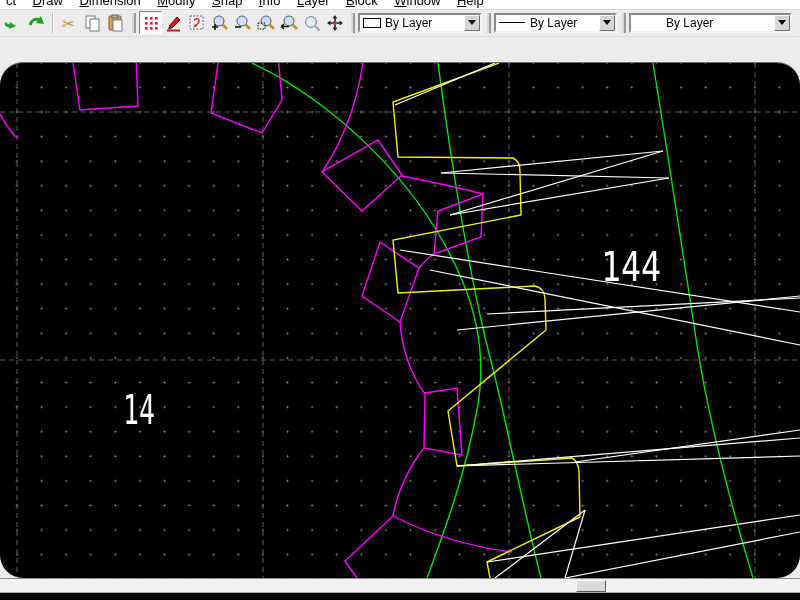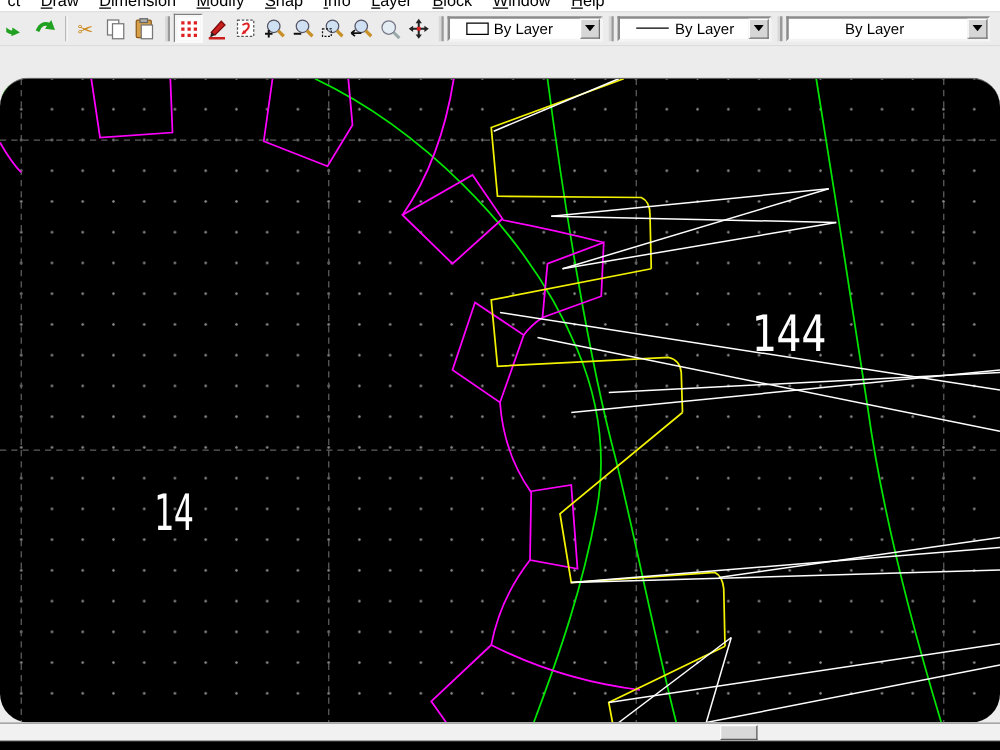--- a/index.html
+++ b/index.html
@@ -19,21 +19,21 @@
              padding:1px 2px 2px 2px; border-bottom:1px solid #dcdcdc; }
   .tbtn { width:23px; height:23px; display:flex; align-items:center; justify-content:center;
           border:1px solid transparent; flex:0 0 auto; }
   .tbtn.pressed { border:1px solid; border-color:#808080 #ffffff #ffffff #808080; background:#f6f6f6; }
   .tsep { width:2px; height:20px; border-left:1px solid #b8b8b8; border-right:1px solid #ffffff;
           margin:0 4px; flex:0 0 auto; }
   .thandle { width:4px; height:20px; border-left:2px solid #d8d8d8; border-right:2px solid #9a9a9a;
              margin:0 3px 0 5px; flex:0 0 auto; }
   .combo { height:20px; display:flex; align-items:center; background:#ffffff;
            border:2px solid; border-color:#8a8a8a #f4f4f4 #f4f4f4 #8a8a8a;
-           font-size:12px; color:#000; padding-left:13px; position:relative; flex:0 0 auto; }
+           font-size:12px; color:#000; padding-left:3px; position:relative; flex:0 0 auto; }
   .combo .combo-label { flex:1; overflow:hidden; white-space:nowrap; }
   .combo .swatch { width:18px; height:10px; background:#fff; border:1px solid #000; margin-right:4px; flex:0 0 auto; }
   .combo .lineswatch { width:26px; height:0; border-top:1px solid #000; margin-right:5px; flex:0 0 auto; }
   .combo .pad { width:32px; flex:0 0 auto; }
   .combo .combo-arrow { width:16px; height:16px; background:#d6d6d6; margin-right:0;
            border:1px solid; border-color:#ffffff #707070 #707070 #ffffff;
            display:flex; align-items:center; justify-content:center; flex:0 0 auto; }
   .combo .combo-arrow svg { display:block; }
 
   

